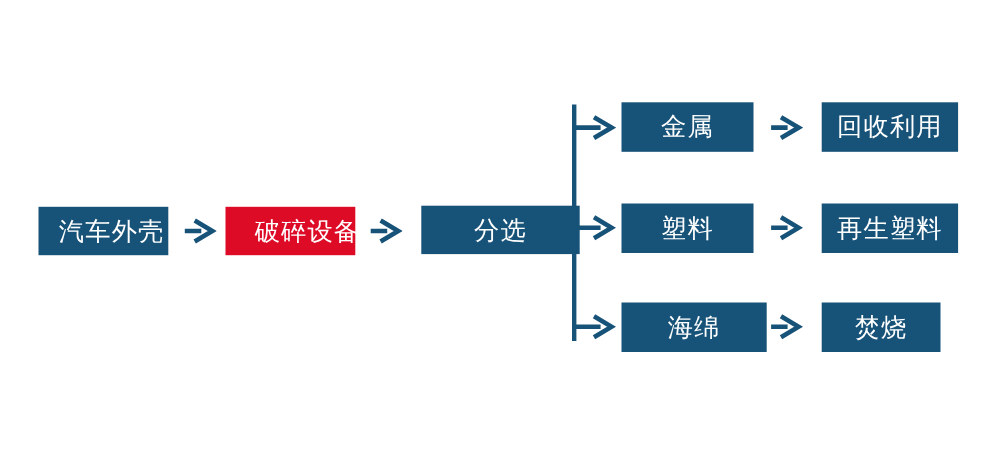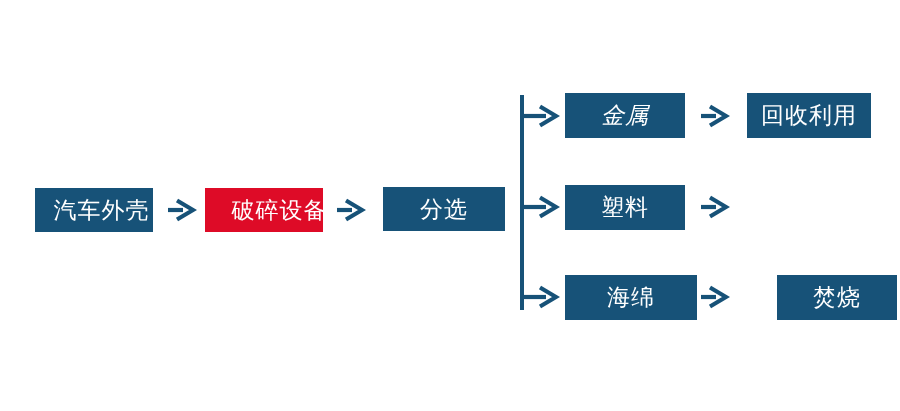--- a/index.html
+++ b/index.html
@@ -61,21 +61,21 @@
 
   <div class="node red" style="left:205px; top:188px; width:118px; height:44px;">破碎设备</div>
 
   <div class="arrow" style="left:336px; top:197px;">
     <svg width="30" height="26" viewBox="0 0 30 26" aria-hidden="true">
       <path d="M1 13 H16"></path>
       <path d="M10 3.5 L26 13 L10 22.5"></path>
     </svg>
   </div>
 
-  <div class="node blue" style="left:383px; top:187px; width:122px; height:44px;">分选</div>
+  <div class="node blue" style="left:383px; top:187px; width:144px; height:44px;">分选</div>
 
   <div class="vline" style="left:520px; top:95px; height:215px;"></div>
 
   <div class="arrow" style="left:522px; top:103px;">
     <svg width="38" height="26" viewBox="0 0 38 26" aria-hidden="true">
       <path d="M0 13 H24"></path>
       <path d="M18 3.5 L34 13 L18 22.5"></path>
     </svg>
   </div>
   <div class="arrow" style="left:522px; top:194px;">
@@ -84,39 +84,40 @@
       <path d="M18 3.5 L34 13 L18 22.5"></path>
     </svg>
   </div>
   <div class="arrow" style="left:522px; top:284px;">
     <svg width="38" height="26" viewBox="0 0 38 26" aria-hidden="true">
       <path d="M0 13 H24"></path>
       <path d="M18 3.5 L34 13 L18 22.5"></path>
     </svg>
   </div>
 
-  <div class="node blue" style="left:565px; top:93px; width:120px; height:45px;font-style:italic;">金属</div>
+  <div class="node blue" style="left:565px; top:93px; width:120px; height:45px;">金属</div>
   <div class="arrow" style="left:700px; top:103px;">
     <svg width="30" height="26" viewBox="0 0 30 26" aria-hidden="true">
       <path d="M1 13 H16"></path>
       <path d="M10 3.5 L26 13 L10 22.5"></path>
     </svg>
   </div>
   <div class="node blue" style="left:747px; top:93px; width:124px; height:45px;">回收利用</div>
 
   <div class="node blue" style="left:565px; top:185px; width:120px; height:45px;">塑料</div>
   <div class="arrow" style="left:700px; top:194px;">
     <svg width="30" height="26" viewBox="0 0 30 26" aria-hidden="true">
       <path d="M1 13 H16"></path>
       <path d="M10 3.5 L26 13 L10 22.5"></path>
     </svg>
   </div>
+  <div class="node blue" style="left:747px; top:185px; width:124px; height:45px;">再生塑料</div>
 
   <div class="node blue" style="left:565px; top:275px; width:132px; height:45px;">海绵</div>
   <div class="arrow" style="left:700px; top:284px;">
     <svg width="30" height="26" viewBox="0 0 30 26" aria-hidden="true">
       <path d="M1 13 H16"></path>
       <path d="M10 3.5 L26 13 L10 22.5"></path>
     </svg>
   </div>
-  <div class="node blue" style="left:777px; top:275px; width:120px; height:45px;">焚烧</div>
+  <div class="node blue" style="left:747px; top:275px; width:108px; height:45px;">焚烧</div>
 
 </div>
 
 </body></html>

